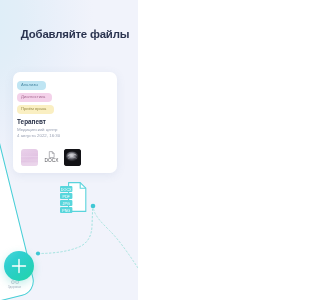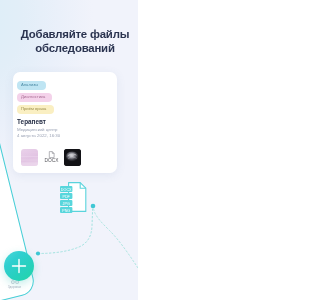--- a/index.html
+++ b/index.html
@@ -48,21 +48,20 @@
 </style>
 </head>
 <body>
 
 <div id="stage">
   <div id="bg"></div>
   <div class="phone"></div>
 
   <div class="title">
     <div>Добавляйте файлы</div>
-    <div>обследований</div>
   </div>
 
   <div class="card"></div>
   <div class="pill p1">Анализы</div>
   <div class="pill p2">Диагностика</div>
   <div class="pill p3">Приём врача</div>
   <div class="doc-title">Терапевт</div>
   <div class="doc-sub">Медицинский центр</div>
   <div class="doc-date">4 августа 2022, 16:30</div>
 

